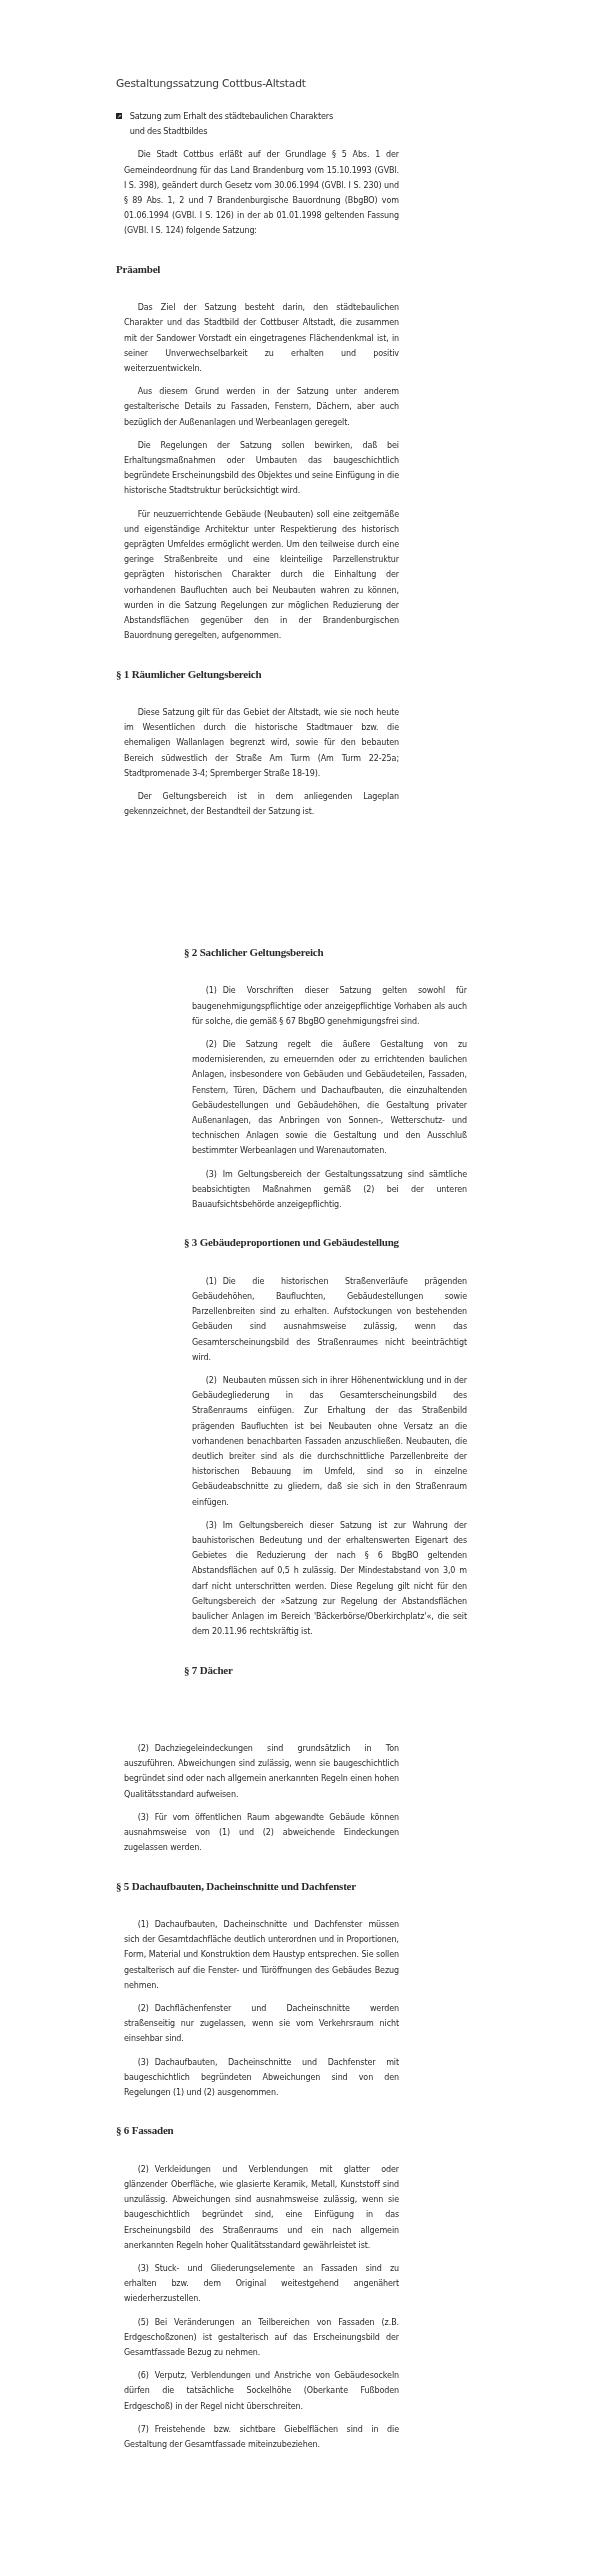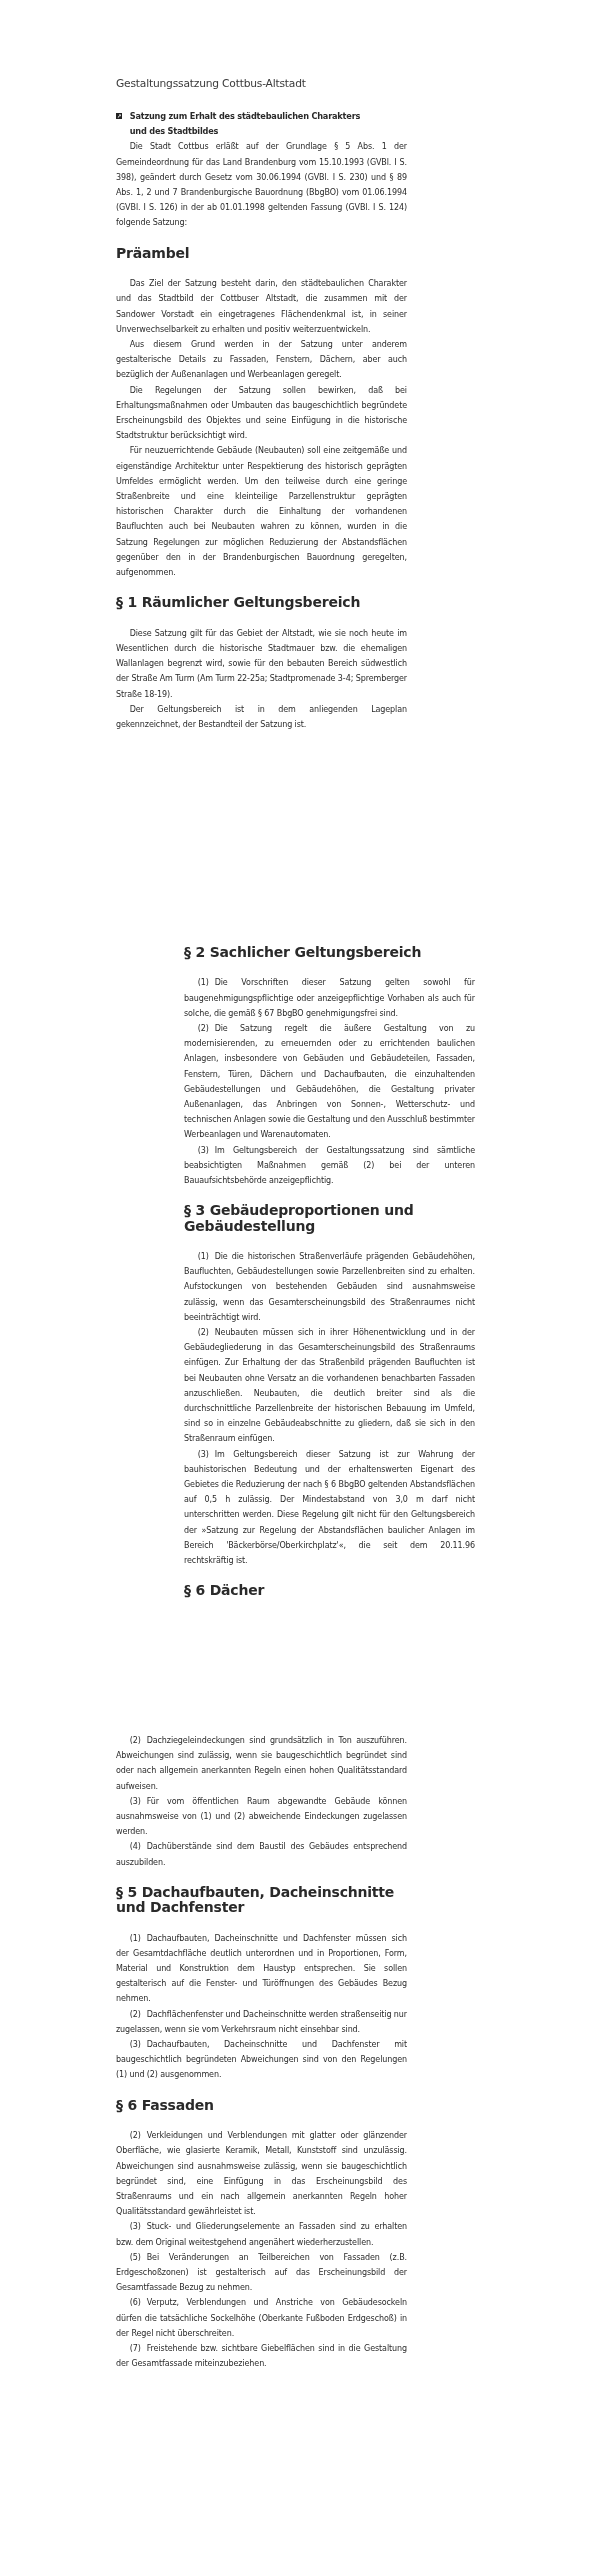--- a/index.html
+++ b/index.html
@@ -1,24 +1,24 @@
 <!DOCTYPE html>
 <html style="font-size:12.2px"><head>
 <meta charset="utf-8">
 <style>
   html, body { margin: 0; padding: 0; background: #ffffff; }
   body { width: 605px; height: 2576px; position: relative; overflow: hidden;
          font-family: "DejaVu Sans", "Liberation Sans", sans-serif; color: #2a2a2a; }
   .col { position: absolute; width: 291px; font-size: 8px; line-height: 15.2px; }
-  .col p { margin: 0; text-align: justify; text-indent: 13.7px; letter-spacing: -0.1px; }
+  .col p { margin: 8px; text-align: justify; text-indent: 13.7px; letter-spacing: -0.1px; }
   .title { position: absolute; left: 116px; top: 77px; font-size: 10.7px; color: #3a3a3a; letter-spacing: -0.2px; text-align: center; }
-  .h-intro { font-weight: bold; font-size: 8.2px; line-height: 15.2px; padding-left: 13.7px; position: relative; letter-spacing: -0.2px; }
+  .h-intro { font-weight: normal; font-size: 8.2px; line-height: 15.2px; padding-left: 13.7px; position: relative; letter-spacing: -0.2px; }
   .h-intro .box { position: absolute; left: 0; top: 3.8px; width: 6.1px; height: 6.1px; background: #222; color: #fff;
                   font-size: 5.3px; line-height: 6.1px; text-align: center; }
-  .h-sec { font-weight: bold; font-size: 14px; line-height: 15.2px; letter-spacing: -0.2px; }
+  .h-sec { font-weight: bold; font-size: 11px; line-height: 15.2px; letter-spacing: -0.2px; font-family: Liberation Serif, serif; }
   .gap-s { height: 15.2px; }
   .para-num { display: inline-block; width: 17px; text-indent: 0; }
 </style>
 </head>
 <body>
 
 <div class="title">Gestaltungssatzung Cottbus-Altstadt</div>
 
 <div class="col" style="left:116px; top:109px;">
   <div class="h-intro">
@@ -51,28 +51,27 @@
   <p><span class="para-num">(3)</span><span>Im Geltungsbereich der Gestaltungssatzung sind sämtliche beabsichtigten Maßnahmen gemäß (2) bei der unteren Bauaufsichtsbehörde anzeigepflichtig.</span></p>
 
   <div class="gap-s"></div>
   <div class="h-sec">§ 3 Gebäudeproportionen und Gebäudestellung</div>
   <div class="gap-s"></div>
   <p><span class="para-num">(1)</span><span>Die die historischen Straßenverläufe prägenden Gebäudehöhen, Baufluchten, Gebäudestellungen sowie Parzellenbreiten sind zu erhalten. Aufstockungen von bestehenden Gebäuden sind ausnahmsweise zulässig, wenn das Gesamterscheinungsbild des Straßenraumes nicht beeinträchtigt wird.</span></p>
   <p><span class="para-num">(2)</span><span>Neubauten müssen sich in ihrer Höhenentwicklung und in der Gebäudegliederung in das Gesamterscheinungsbild des Straßenraums einfügen. Zur Erhaltung der das Straßenbild prägenden Baufluchten ist bei Neubauten ohne Versatz an die vorhandenen benachbarten Fassaden anzuschließen. Neubauten, die deutlich breiter sind als die durchschnittliche Parzellenbreite der historischen Bebauung im Umfeld, sind so in einzelne Gebäudeabschnitte zu gliedern, daß sie sich in den Straßenraum einfügen.</span></p>
   <p><span class="para-num">(3)</span><span>Im Geltungsbereich dieser Satzung ist zur Wahrung der bauhistorischen Bedeutung und der erhaltenswerten Eigenart des Gebietes die Reduzierung der nach § 6 BbgBO geltenden Abstandsflächen auf 0,5 h zulässig. Der Mindestabstand von 3,0 m darf nicht unterschritten werden. Diese Regelung gilt nicht für den Geltungsbereich der »Satzung zur Regelung der Abstandsflächen baulicher Anlagen im Bereich 'Bäckerbörse/Oberkirchplatz'«, die seit dem 20.11.96 rechtskräftig ist.</span></p>
 
   <div class="gap-s"></div>
-  <div class="h-sec">§ 6 Dächer</div>
+  <div class="h-sec">§ 7 Dächer</div>
   <div class="gap-s"></div>
 </div>
 
 <div class="col" style="left:116px; top:1733px;">
   <p><span class="para-num">(2)</span><span>Dachziegeleindeckungen sind grundsätzlich in Ton auszuführen. Abweichungen sind zulässig, wenn sie baugeschichtlich begründet sind oder nach allgemein anerkannten Regeln einen hohen Qualitätsstandard aufweisen.</span></p>
   <p><span class="para-num">(3)</span><span>Für vom öffentlichen Raum abgewandte Gebäude können ausnahmsweise von (1) und (2) abweichende Eindeckungen zugelassen werden.</span></p>
-  <p><span class="para-num">(4)</span><span>Dachüberstände sind dem Baustil des Gebäudes entsprechend auszubilden.</span></p>
 
   <div class="gap-s"></div>
   <div class="h-sec">§ 5 Dachaufbauten, Dacheinschnitte und Dachfenster</div>
   <div class="gap-s"></div>
   <p><span class="para-num">(1)</span><span>Dachaufbauten, Dacheinschnitte und Dachfenster müssen sich der Gesamtdachfläche deutlich unterordnen und in Proportionen, Form, Material und Konstruktion dem Haustyp entsprechen. Sie sollen gestalterisch auf die Fenster- und Türöffnungen des Gebäudes Bezug nehmen.</span></p>
   <p><span class="para-num">(2)</span><span>Dachflächenfenster und Dacheinschnitte werden straßenseitig nur zugelassen, wenn sie vom Verkehrsraum nicht einsehbar sind.</span></p>
   <p><span class="para-num">(3)</span><span>Dachaufbauten, Dacheinschnitte und Dachfenster mit baugeschichtlich begründeten Abweichungen sind von den Regelungen (1) und (2) ausgenommen.</span></p>
 
   <div class="gap-s"></div>
   <div class="h-sec">§ 6 Fassaden</div>

